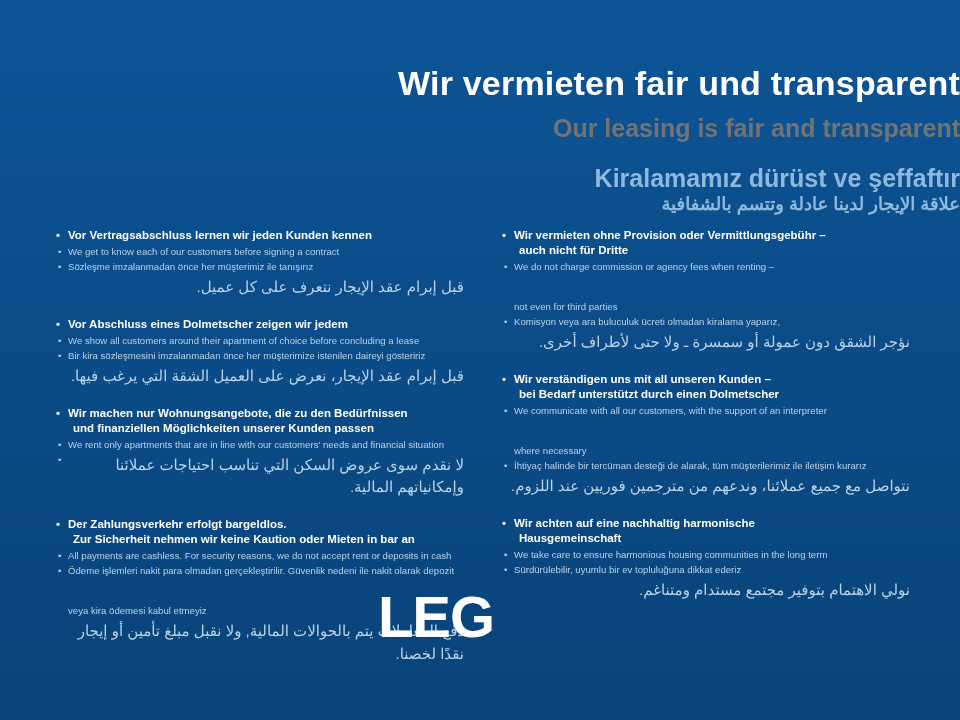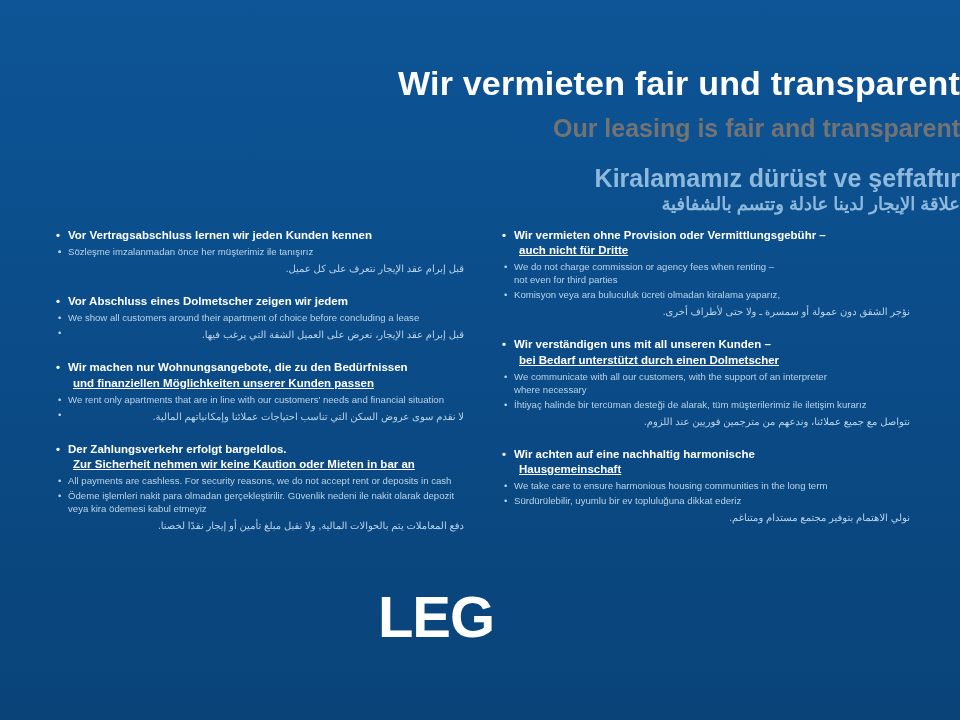--- a/index.html
+++ b/index.html
@@ -81,41 +81,41 @@
   }
   .b-de .bullet {
     position: absolute;
     left: 0;
     top: 0;
     color: #ffffff;
   }
   .b-de .l2 {
     display: block;
     padding-left: 5px;
-    text-decoration: underline;
   }
   .sub {
     font-size: 9.6px;
     color: #b9d3e8;
     line-height: 1.36;
     padding-left: 12px;
     position: relative;
     margin-top: 2px;
   }
   .sub .bullet {
     position: absolute;
     left: 2px;
     top: 0;
     color: #b9d3e8;
   }
   .sub .cont {
     display: block;
+    margin-top: 27px;
   }
   .ar {
-    font-size: 10px;
+    font-size: 15px;
     color: #b9d3e8;
     direction: rtl;
     text-align: right;
     line-height: 1.5;
     margin-top: 3px;
     padding-right: 2px;
   }
   
   .logo {
     position: absolute;
@@ -150,39 +150,41 @@
 
     <div class="col">
 
       <div class="block">
         <div class="b-de">
           <span class="bullet">•</span>
           <span>Vor Vertragsabschluss lernen wir jeden Kunden kennen</span>
         </div>
         <div class="sub">
           <span class="bullet">•</span>
+          <span>We get to know each of our customers before signing a contract</span>
         </div>
         <div class="sub">
           <span class="bullet">•</span>
           <span>Sözleşme imzalanmadan önce her müşterimiz ile tanışırız</span>
         </div>
         <div class="ar">قبل إبرام عقد الإيجار نتعرف على كل عميل.</div>
       </div>
 
       <div class="block">
         <div class="b-de">
           <span class="bullet">•</span>
           <span>Vor Abschluss eines Dolmetscher zeigen wir jedem</span>
         </div>
         <div class="sub">
           <span class="bullet">•</span>
           <span>We show all customers around their apartment of choice before concluding a lease</span>
         </div>
         <div class="sub">
           <span class="bullet">•</span>
+          <span>Bir kira sözleşmesini imzalanmadan önce her müşterimize istenilen daireyi gösteririz</span>
         </div>
         <div class="ar">قبل إبرام عقد الإيجار، نعرض على العميل الشقة التي يرغب فيها.</div>
       </div>
 
       <div class="block">
         <div class="b-de">
           <span class="bullet">•</span>
           <span>Wir machen nur Wohnungsangebote, die zu den Bedürfnissen</span>
           <span class="l2">und finanziellen Möglichkeiten unserer Kunden passen</span>
         </div>

